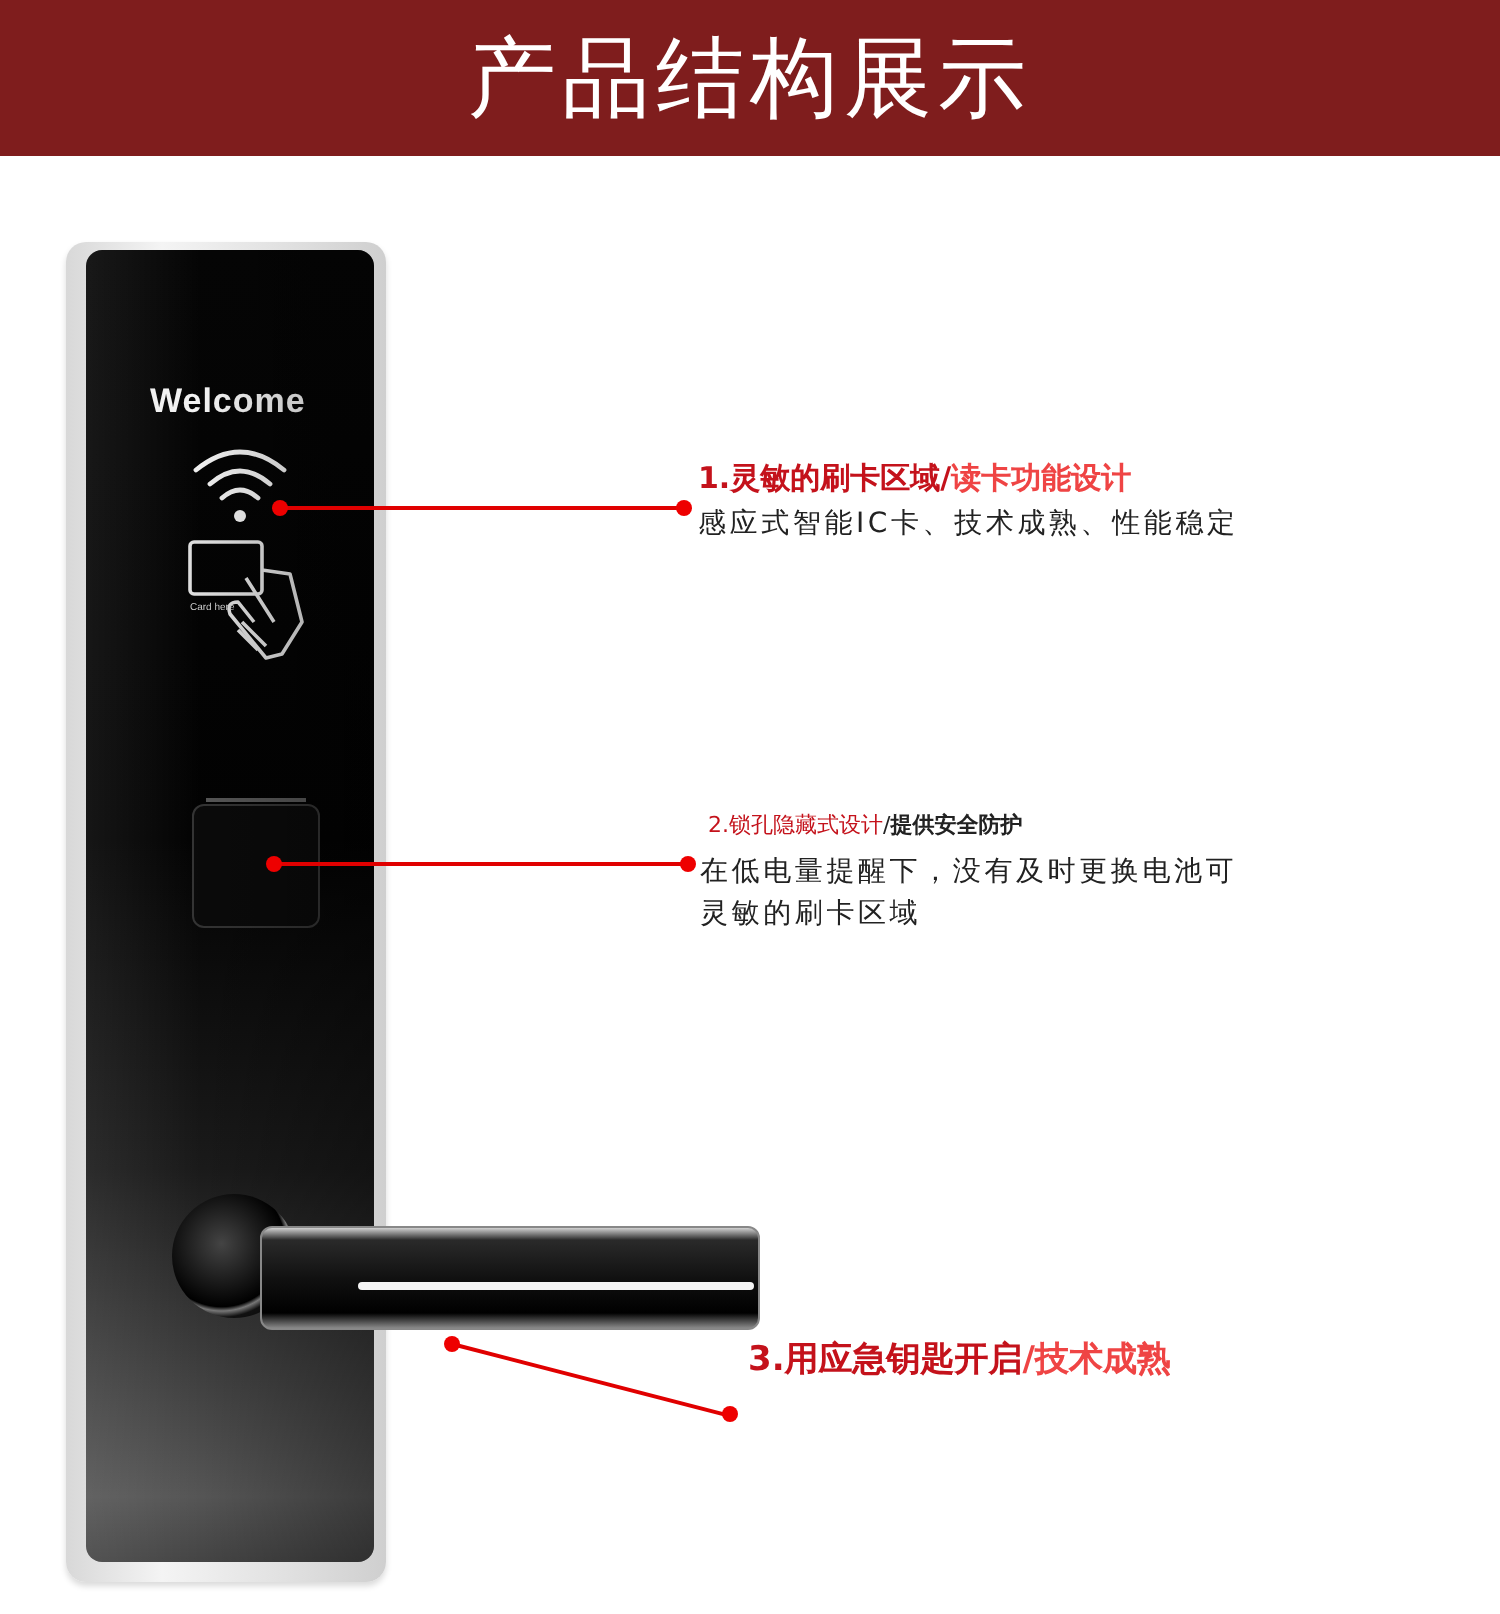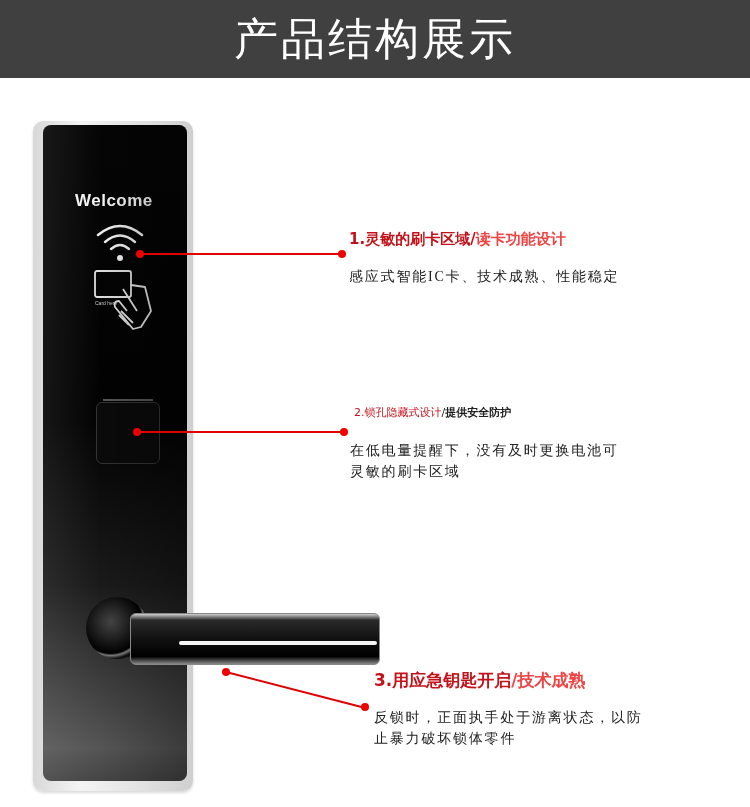--- a/index.html
+++ b/index.html
@@ -1,17 +1,17 @@
 <!DOCTYPE html>
 <html><head>
 <meta charset="utf-8">
 <style>
   html, body { margin:0; padding:0; }
   body { width:750px; height:807px; background:#ffffff; position:relative; overflow:hidden; font-family:"DejaVu Sans", sans-serif; }
-  .banner { position:absolute; left:0; top:0; width:750px; height:78px; background:#404040; display:flex; align-items:center; justify-content:center; }
+  .banner { position:absolute; left:0; top:0; width:750px; height:78px; background:#7f1d1d; display:flex; align-items:center; justify-content:center; }
   .banner-title { color:#ffffff; font-size:44px; font-weight:300; letter-spacing:3px; font-family:"DejaVu Sans", sans-serif; }
 
   .lock { position:absolute; left:33px; top:121px; width:160px; height:670px; border-radius:10px;
     background:linear-gradient(90deg,#d8d8d8 0%,#f4f4f4 30%,#e0e0e0 70%,#cfcfcf 100%);
     box-shadow: 0 2px 3px rgba(0,0,0,0.15); }
   .lock-face { position:absolute; left:10px; top:4px; width:144px; height:656px; border-radius:8px;
     background:linear-gradient(180deg,#050505 0%,#020202 45%,#1a1a1a 70%,#555 95%,#444 100%);
     overflow:hidden; }
   .lock-face::after { content:""; position:absolute; inset:0; background:linear-gradient(90deg,rgba(255,255,255,0.08) 0%,rgba(0,0,0,0) 40%,rgba(0,0,0,0.3) 100%); }
   .welcome { position:absolute; left:32px; top:66px; color:#f2f2f2; font-size:17px; font-weight:bold; font-family:"Liberation Sans", sans-serif; letter-spacing:0.5px; }
@@ -28,21 +28,21 @@
   .handle-bar::after { content:""; position:absolute; left:48px; top:27px; width:198px; height:4px; background:#f5f5f5; border-radius:2px; }
 
   .callout-line { position:absolute; height:2px; background:#e00000; z-index:5; transform-origin:left center; }
   .dot { position:absolute; width:8px; height:8px; border-radius:50%; background:#ee0000; z-index:6; }
 
   .feature { position:absolute; z-index:6; }
   .f-title { font-size:15px; font-weight:bold; line-height:20px; white-space:nowrap; }
   .f-title .red { color:#c4121b; }
   .f-title .blue { color:#ef4444; }
   .f-title .black { color:#222; }
-  .f-desc { font-size:14px; color:#222; letter-spacing:1.8px; line-height:21px; margin-top:17px;font-family:Liberation Serif, serif; }
+  .f-desc { font-size:14px; color:#222; letter-spacing:1.8px; line-height:21px; margin-top:3px; }
 </style>
 </head>
 <body>
 
 <div class="banner">
   <div class="banner-title">产品结构展示</div>
 </div>
 
 <div class="lock">
   <div class="lock-face">
@@ -98,17 +98,13 @@
   <div class="f-desc" style="margin-left:-4px;">
     <div>在低电量提醒下，没有及时更换电池可</div>
     <div>灵敏的刷卡区域</div>
   </div>
 </div>
 
 <div class="feature" style="left:374px;top:670px;">
   <div class="f-title" style="font-size:17px;">
     <span class="red">3.</span><span class="red">用应急钥匙开启</span><span class="blue">/</span><span class="blue">技术成熟</span>
   </div>
-  <div class="f-desc">
-    <div>反锁时，正面执手处于游离状态，以防</div>
-    <div>止暴力破坏锁体零件</div>
-  </div>
 </div>
 
 </body></html>

